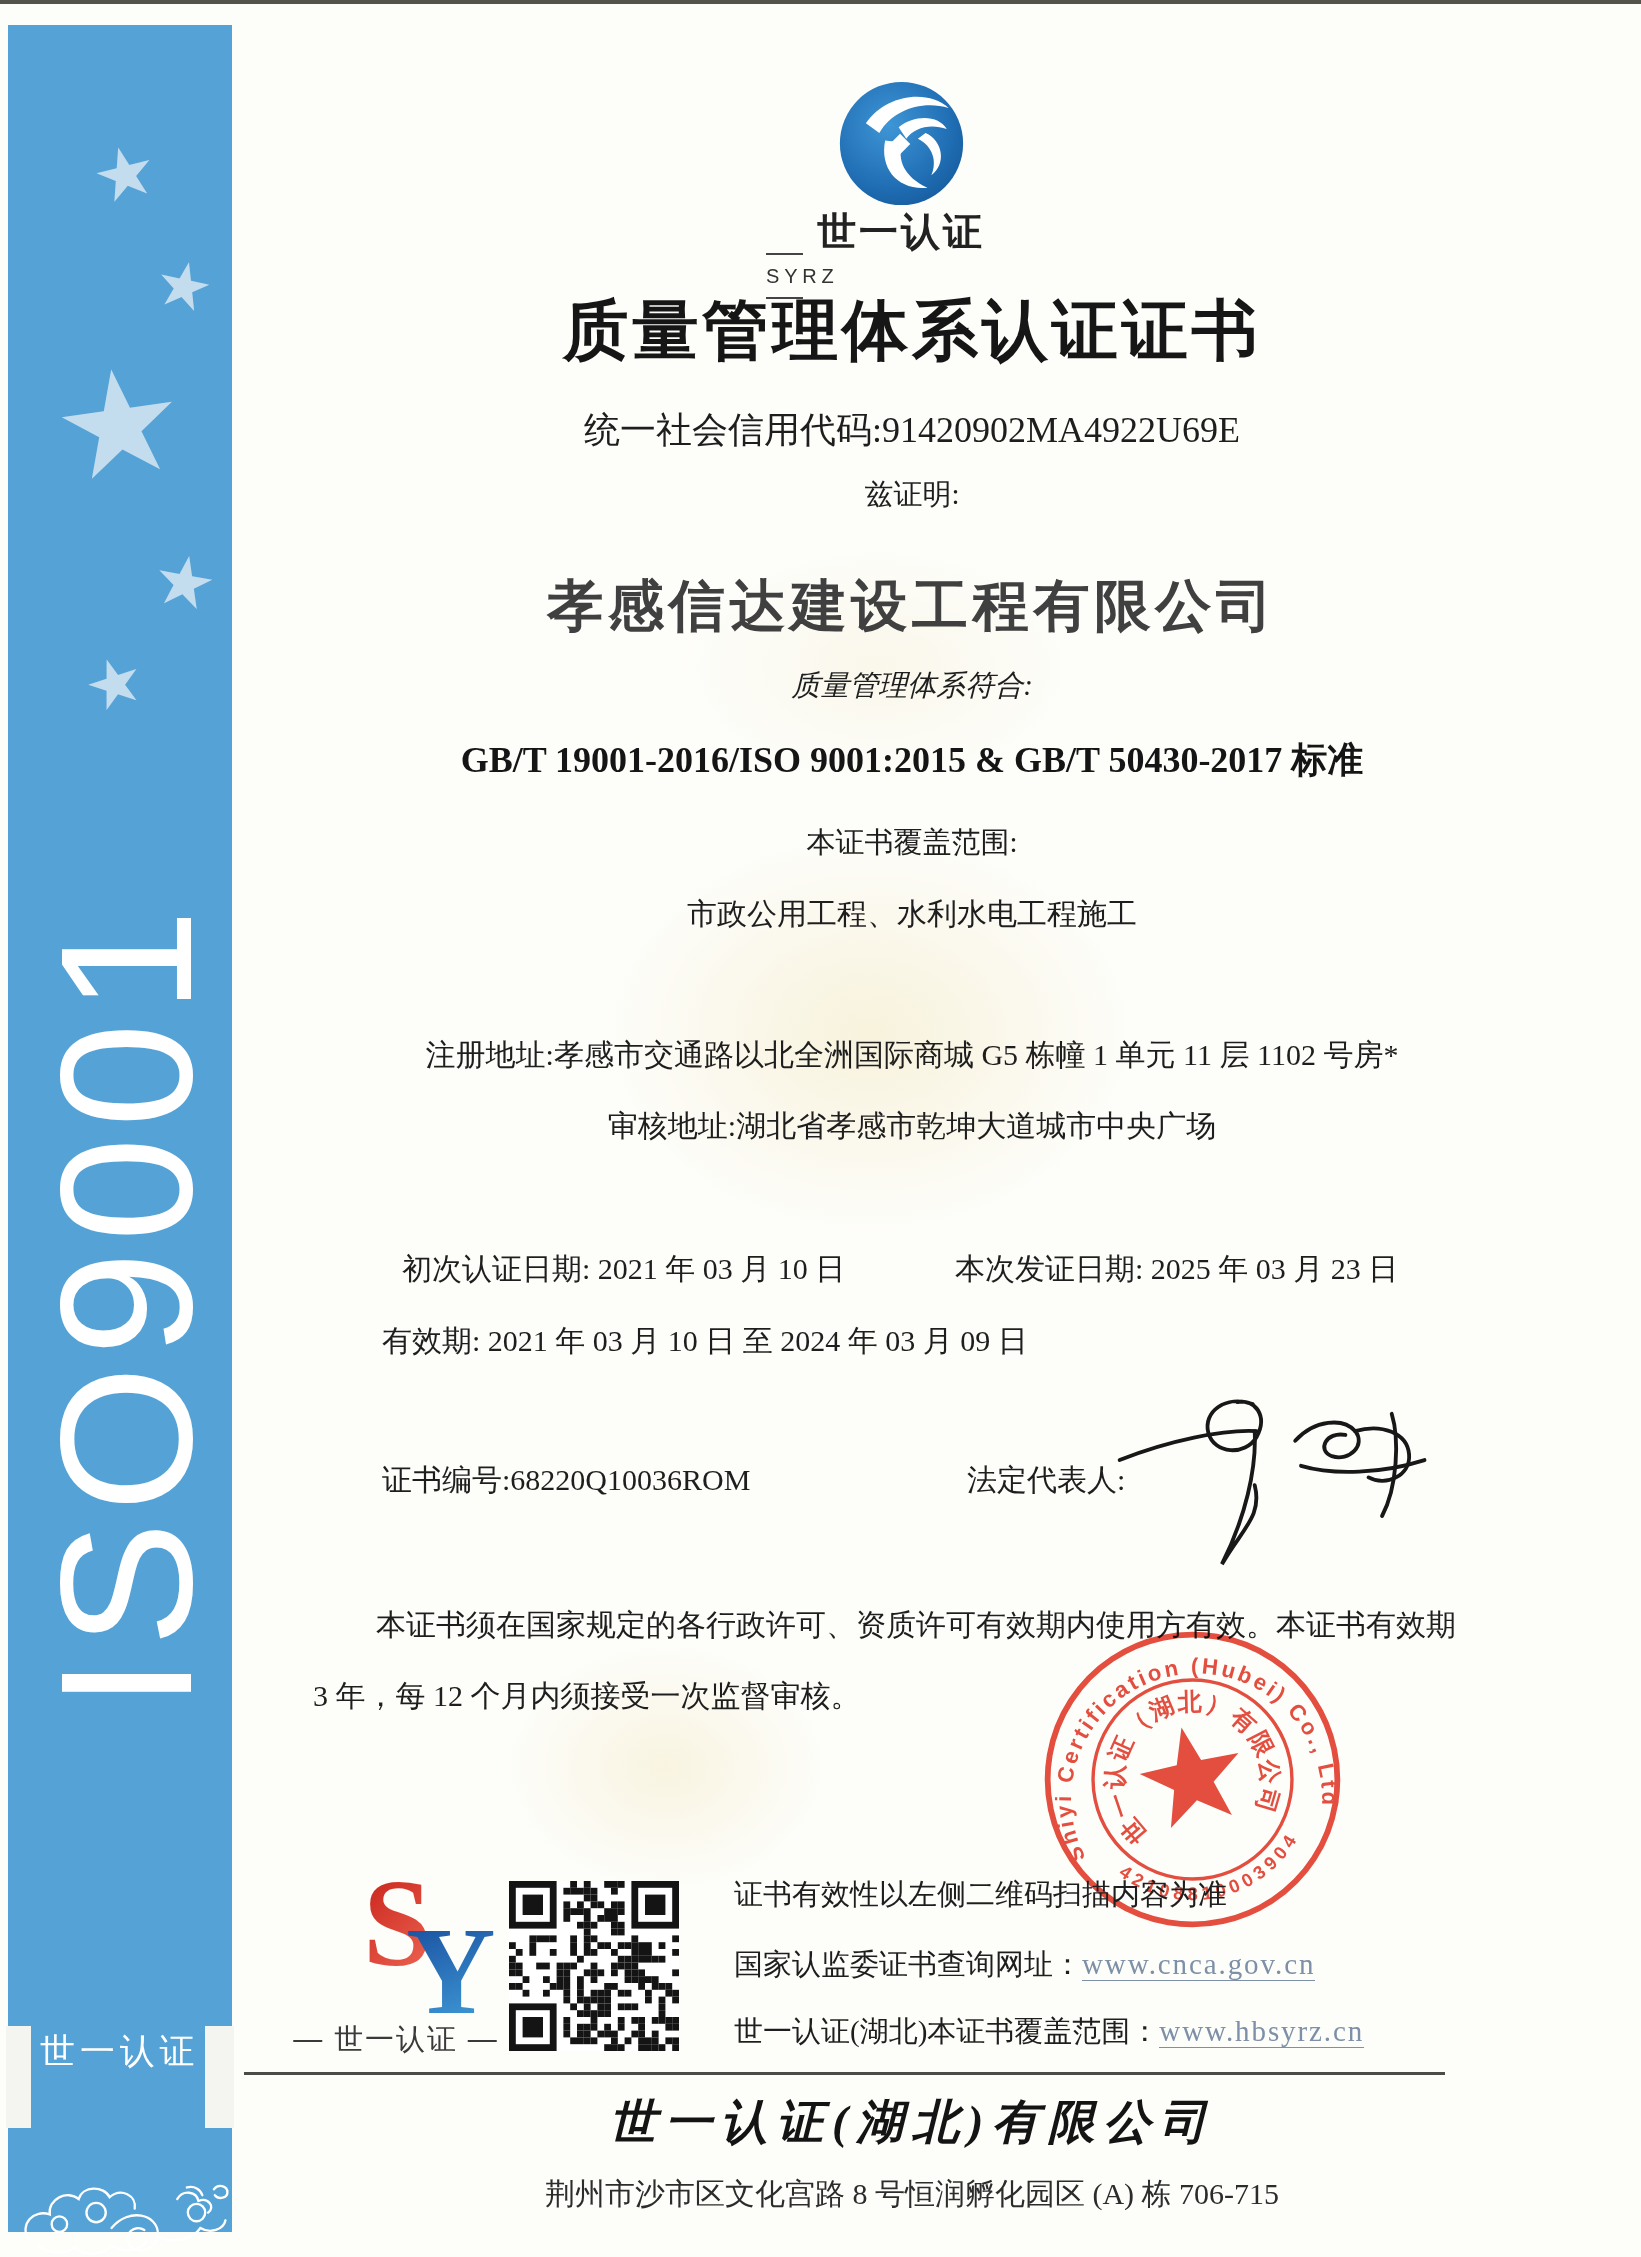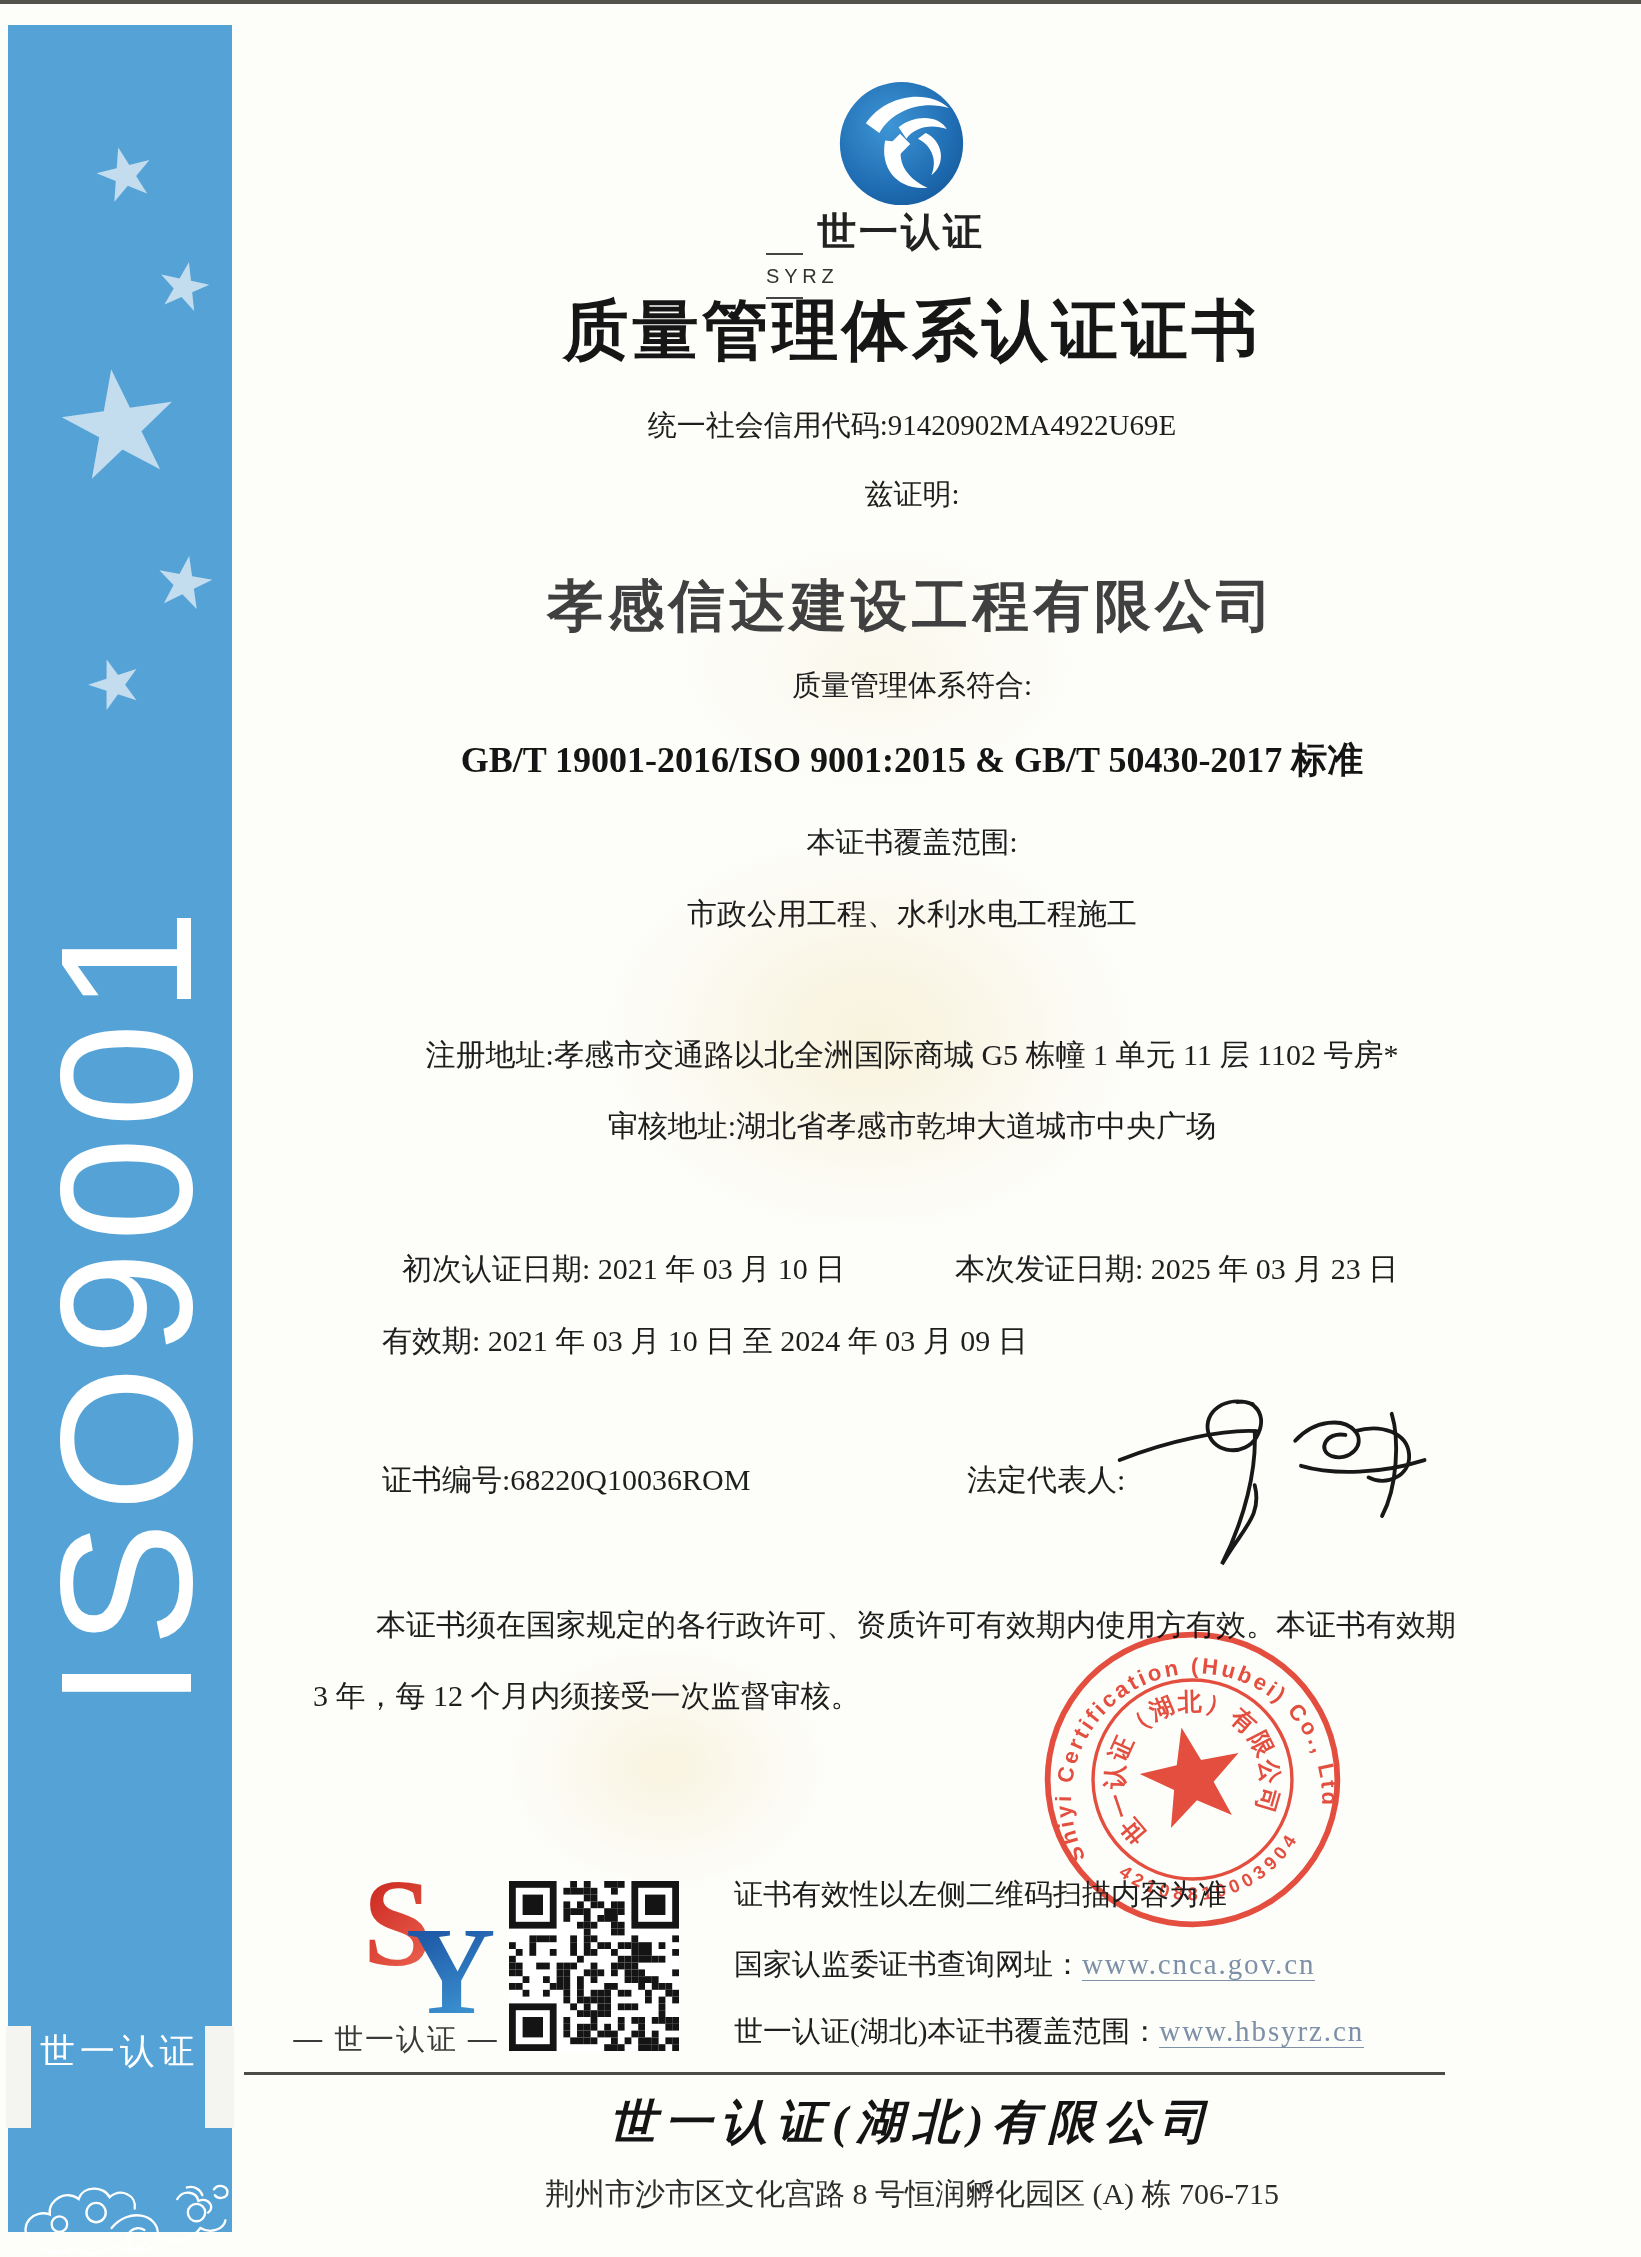--- a/index.html
+++ b/index.html
@@ -35,25 +35,25 @@
   .logo-name{position:absolute;left:766px;top:205px;width:270px;text-align:center;
       font-family:"Liberation Sans","DejaVu Sans",sans-serif;font-weight:700;font-size:39px;color:#222;letter-spacing:2.9px;}
   .logo-sub{position:absolute;left:766px;top:253px;width:270px;display:flex;align-items:flex-start;justify-content:center;gap:9.7px;
       font-family:"Liberation Sans","DejaVu Sans",sans-serif;font-weight:400;font-size:20px;color:#333;letter-spacing:4.8px;flex-direction:column;}
   .logo-sub .dash{width:37px;height:0;border-top:2.9px solid #444;}
 
   
   .cline{position:absolute;left:212px;width:1400px;text-align:center;}
   .title{top:286px;font-family:"Liberation Sans","DejaVu Sans",sans-serif;font-weight:700;
          font-size:66px;letter-spacing:3.9px;color:#161616;}
-  .credit{top:406px;font-size:29px;}
+  .credit{top:406px;font-size:36px;}
   .certify{top:475px;font-size:29px;}
   .company{top:537px;font-family:"Liberation Sans","DejaVu Sans",sans-serif;font-weight:700;
            font-size:56px;letter-spacing:4.8px;color:#404040;margin-top:32px;}
-  .conform{top:666px;font-size:29px;}
+  .conform{top:666px;font-size:29px;font-style:italic;}
   .standards{top:736px;font-weight:700;font-size:36px;color:#151515;}
   .scope-label{top:823px;font-size:29px;}
   .scope{top:894px;font-size:30px;}
   .regaddr{top:1035px;font-size:30px;}
   .auditaddr{top:1106px;font-size:30px;}
 
   .abs{position:absolute;font-size:30px;white-space:nowrap;}
   .d-initial{left:382px;top:1249px;margin-left:20px;}
   .d-issue{left:955px;top:1249px;}
   .d-valid{left:382px;top:1321px;}

